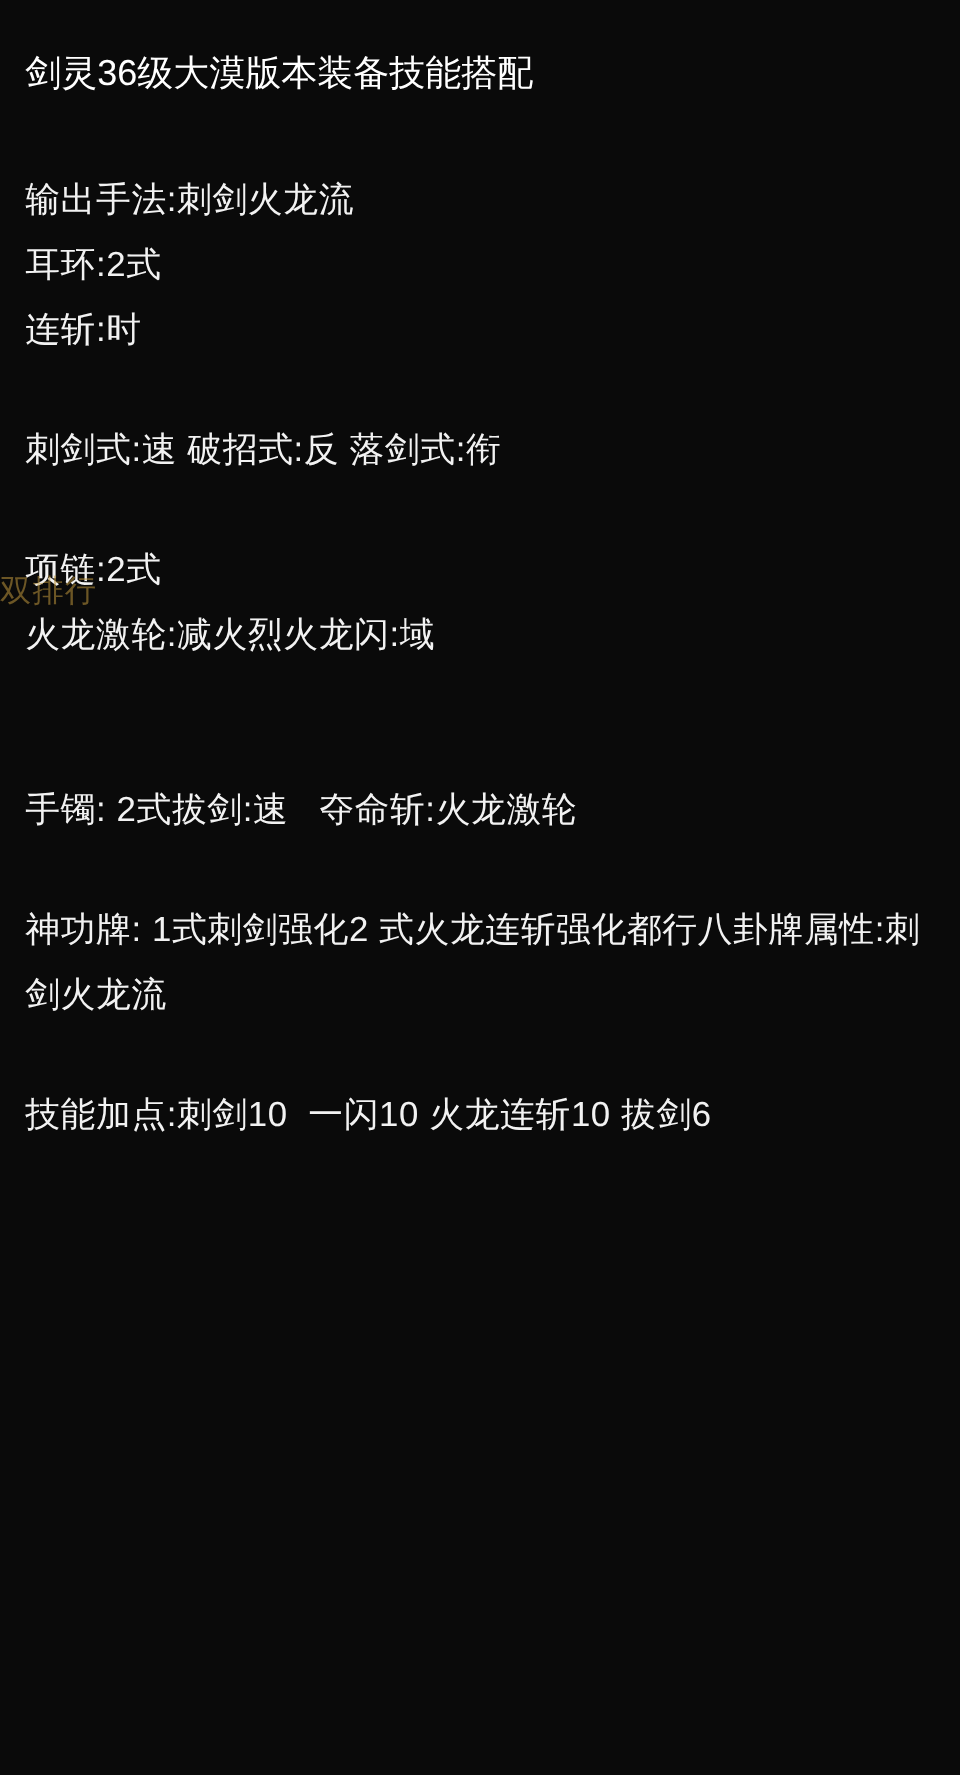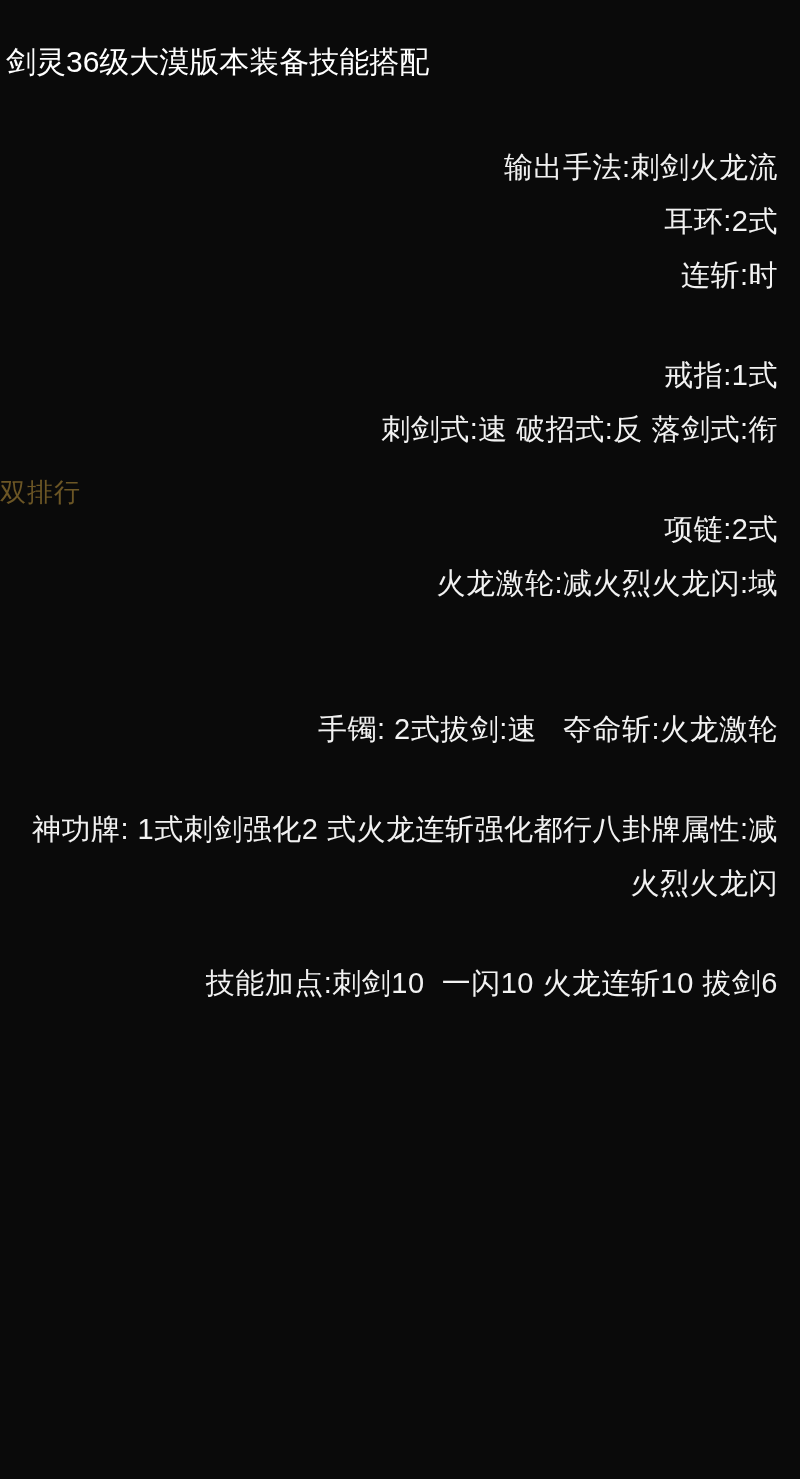--- a/index.html
+++ b/index.html
@@ -14,21 +14,21 @@
     color: #ffffff;
     overflow: hidden;
     position: relative;
   }
   .page {
     position: relative;
     width: 800px;
     height: 1479px;
     background: #0a0a0a;
     box-sizing: border-box;
-    padding: 34px 22px 0 6px;
+    padding: 34px 22px 0 21px;
   }
   .line {
     font-size: 29px;
     line-height: 54px;
     letter-spacing: 0.5px;
     color: #f2f2f2;
     white-space: pre-wrap;
     word-break: break-word;
   }
   .title {
@@ -42,41 +42,40 @@
     position: absolute;
     left: 0px;
     top: 475px;
     font-size: 26px;
     color: rgba(190, 150, 60, 0.55);
     letter-spacing: 1px;
     font-family: "Liberation Sans", "DejaVu Sans", sans-serif;
     pointer-events: none;
     user-select: none;
   }
-  .block { margin: 0; padding: 0; text-align: right; }
+  .block { margin: 0; padding: 0; }
 </style>
 </head>
 <body>
 
 <div class="page">
 
   <div class="title">剑灵36级大漠版本装备技能搭配</div>
 
   <div class="gap-lg"></div>
 
   <div class="block">
     <div class="line">输出手法:刺剑火龙流</div>
     <div class="line">耳环:2式</div>
     <div class="line">连斩:时</div>
   </div>
 
   <div class="gap-md"></div>
 
   <div class="block">
-    <div class="line">戒指:1式</div>
     <div class="line">刺剑式:速 破招式:反 落剑式:衔</div>
   </div>
 
   <div class="gap-md"></div>
 
   <div class="block">
     <div class="line">项链:2式</div>
     <div class="line">火龙激轮:减火烈火龙闪:域</div>
   </div>
 
@@ -85,21 +84,21 @@
 
   <div class="gap-md"></div>
 
   <div class="block">
     <div class="line">手镯: 2式拔剑:速   夺命斩:火龙激轮</div>
   </div>
 
   <div class="gap-md"></div>
 
   <div class="block">
-    <div class="line">神功牌: 1式刺剑强化2 式火龙连斩强化都行八卦牌属性:减火烈火龙闪</div>
+    <div class="line">神功牌: 1式刺剑强化2 式火龙连斩强化都行八卦牌属性:刺剑火龙流</div>
   </div>
 
   <div class="gap-md"></div>
 
   <div class="block">
     <div class="line">技能加点:刺剑10  一闪10 火龙连斩10 拔剑6</div>
   </div>
 
   <div class="watermark">双排行</div>
 </div>

